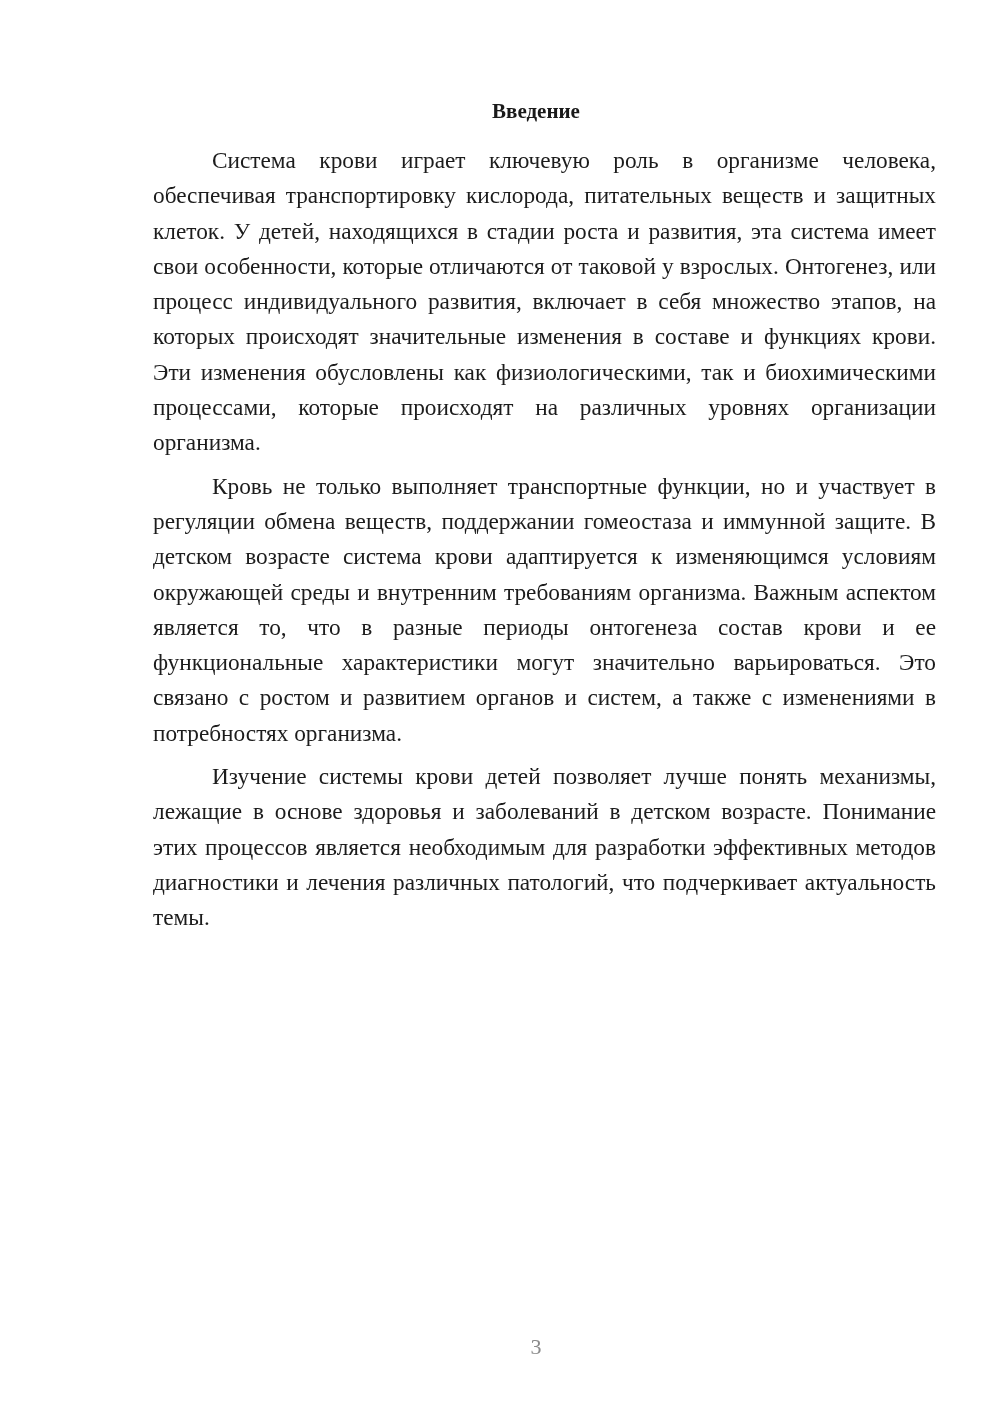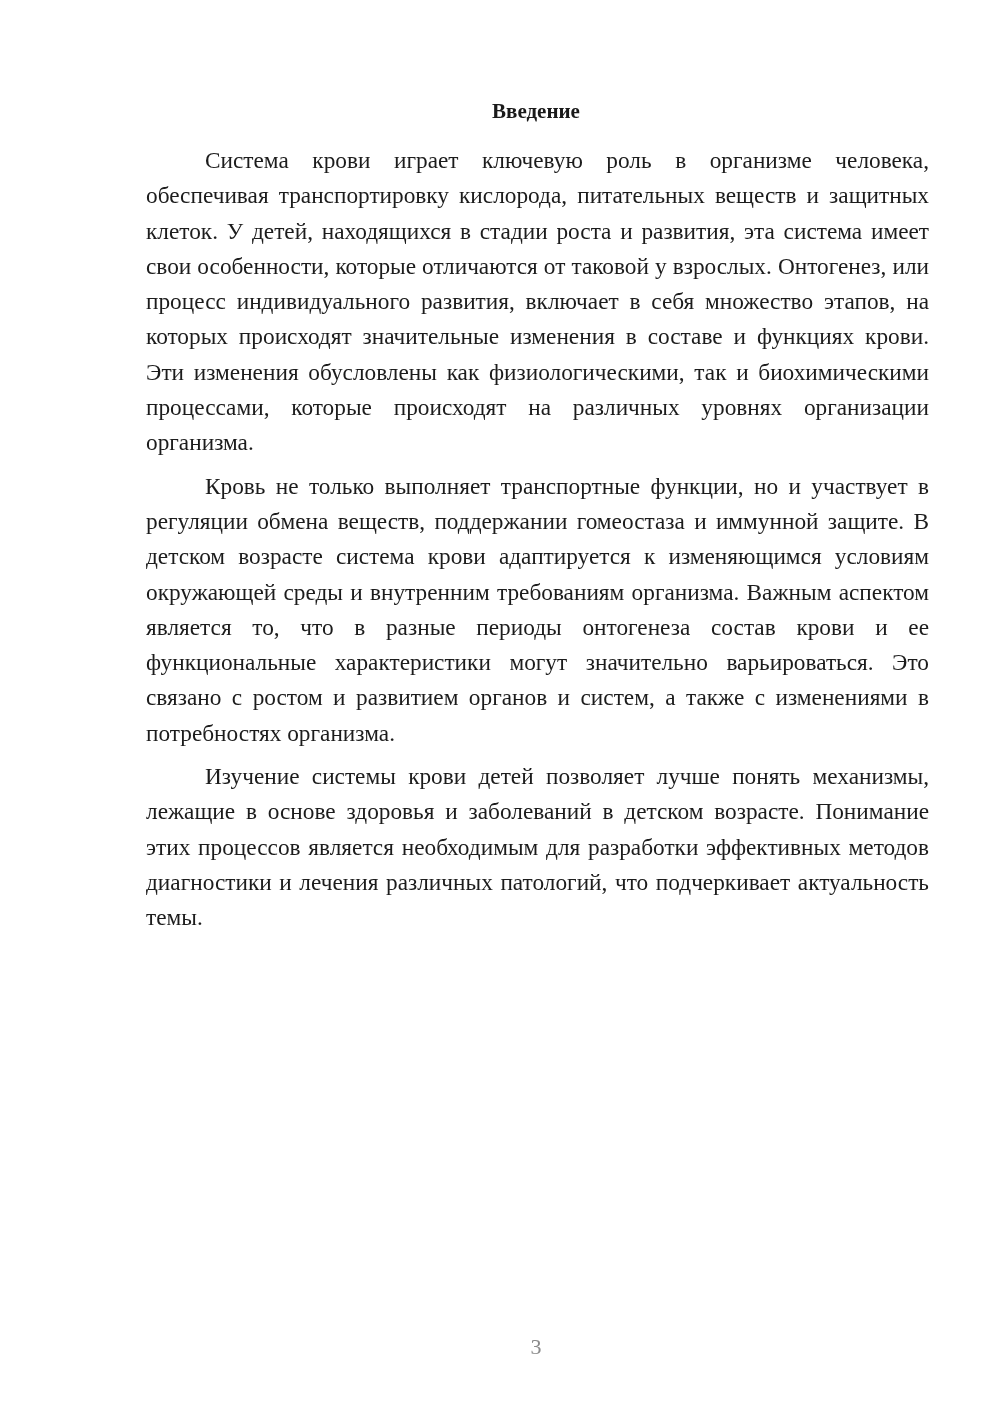--- a/index.html
+++ b/index.html
@@ -30,21 +30,21 @@
       width: 1072px;
       top: 97px;
       text-align: center;
       font-weight: bold;
       font-size: 21px;
       line-height: 28px;
       color: #1a1a1a;
     }
     .body-text {
       position: absolute;
-      left: 146px;
+      left: 153px;
       width: 783px;
       top: 143px;
     }
     .para {
       margin: 0;
       font-size: 23.3px;
       line-height: 35.3px;
       text-align: justify;
       text-indent: 59px;
       color: #1c1c1c;

